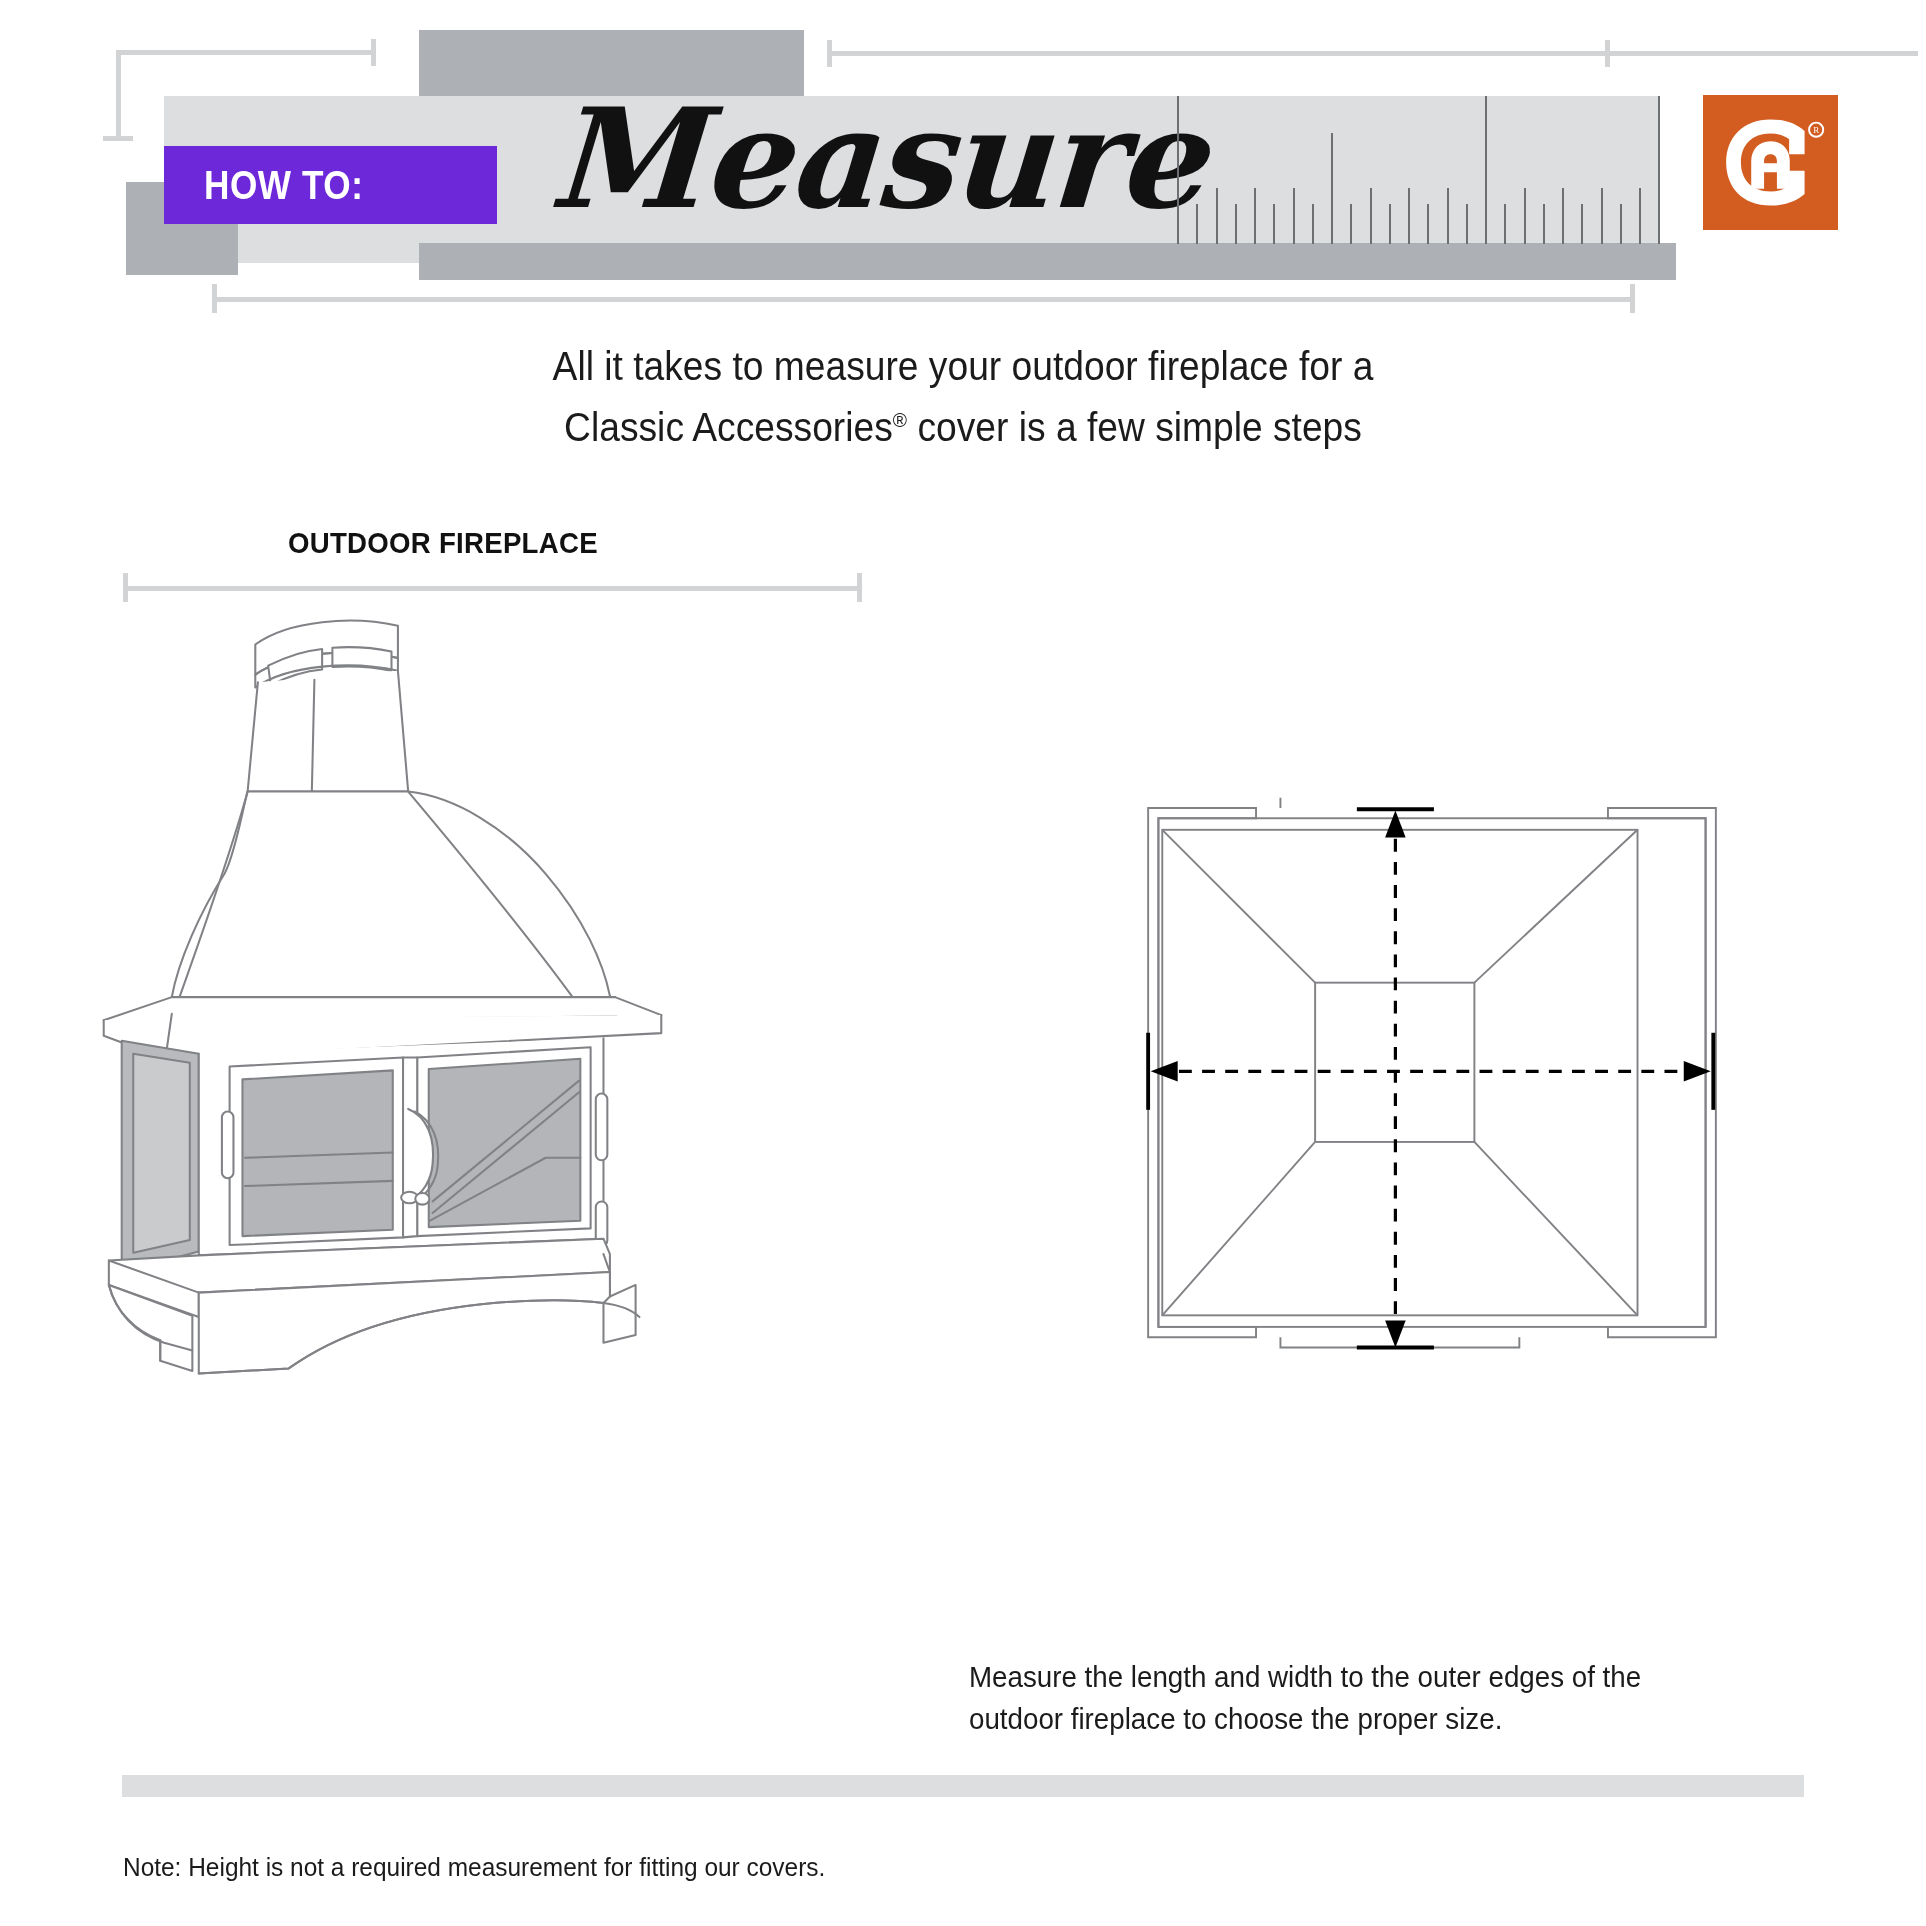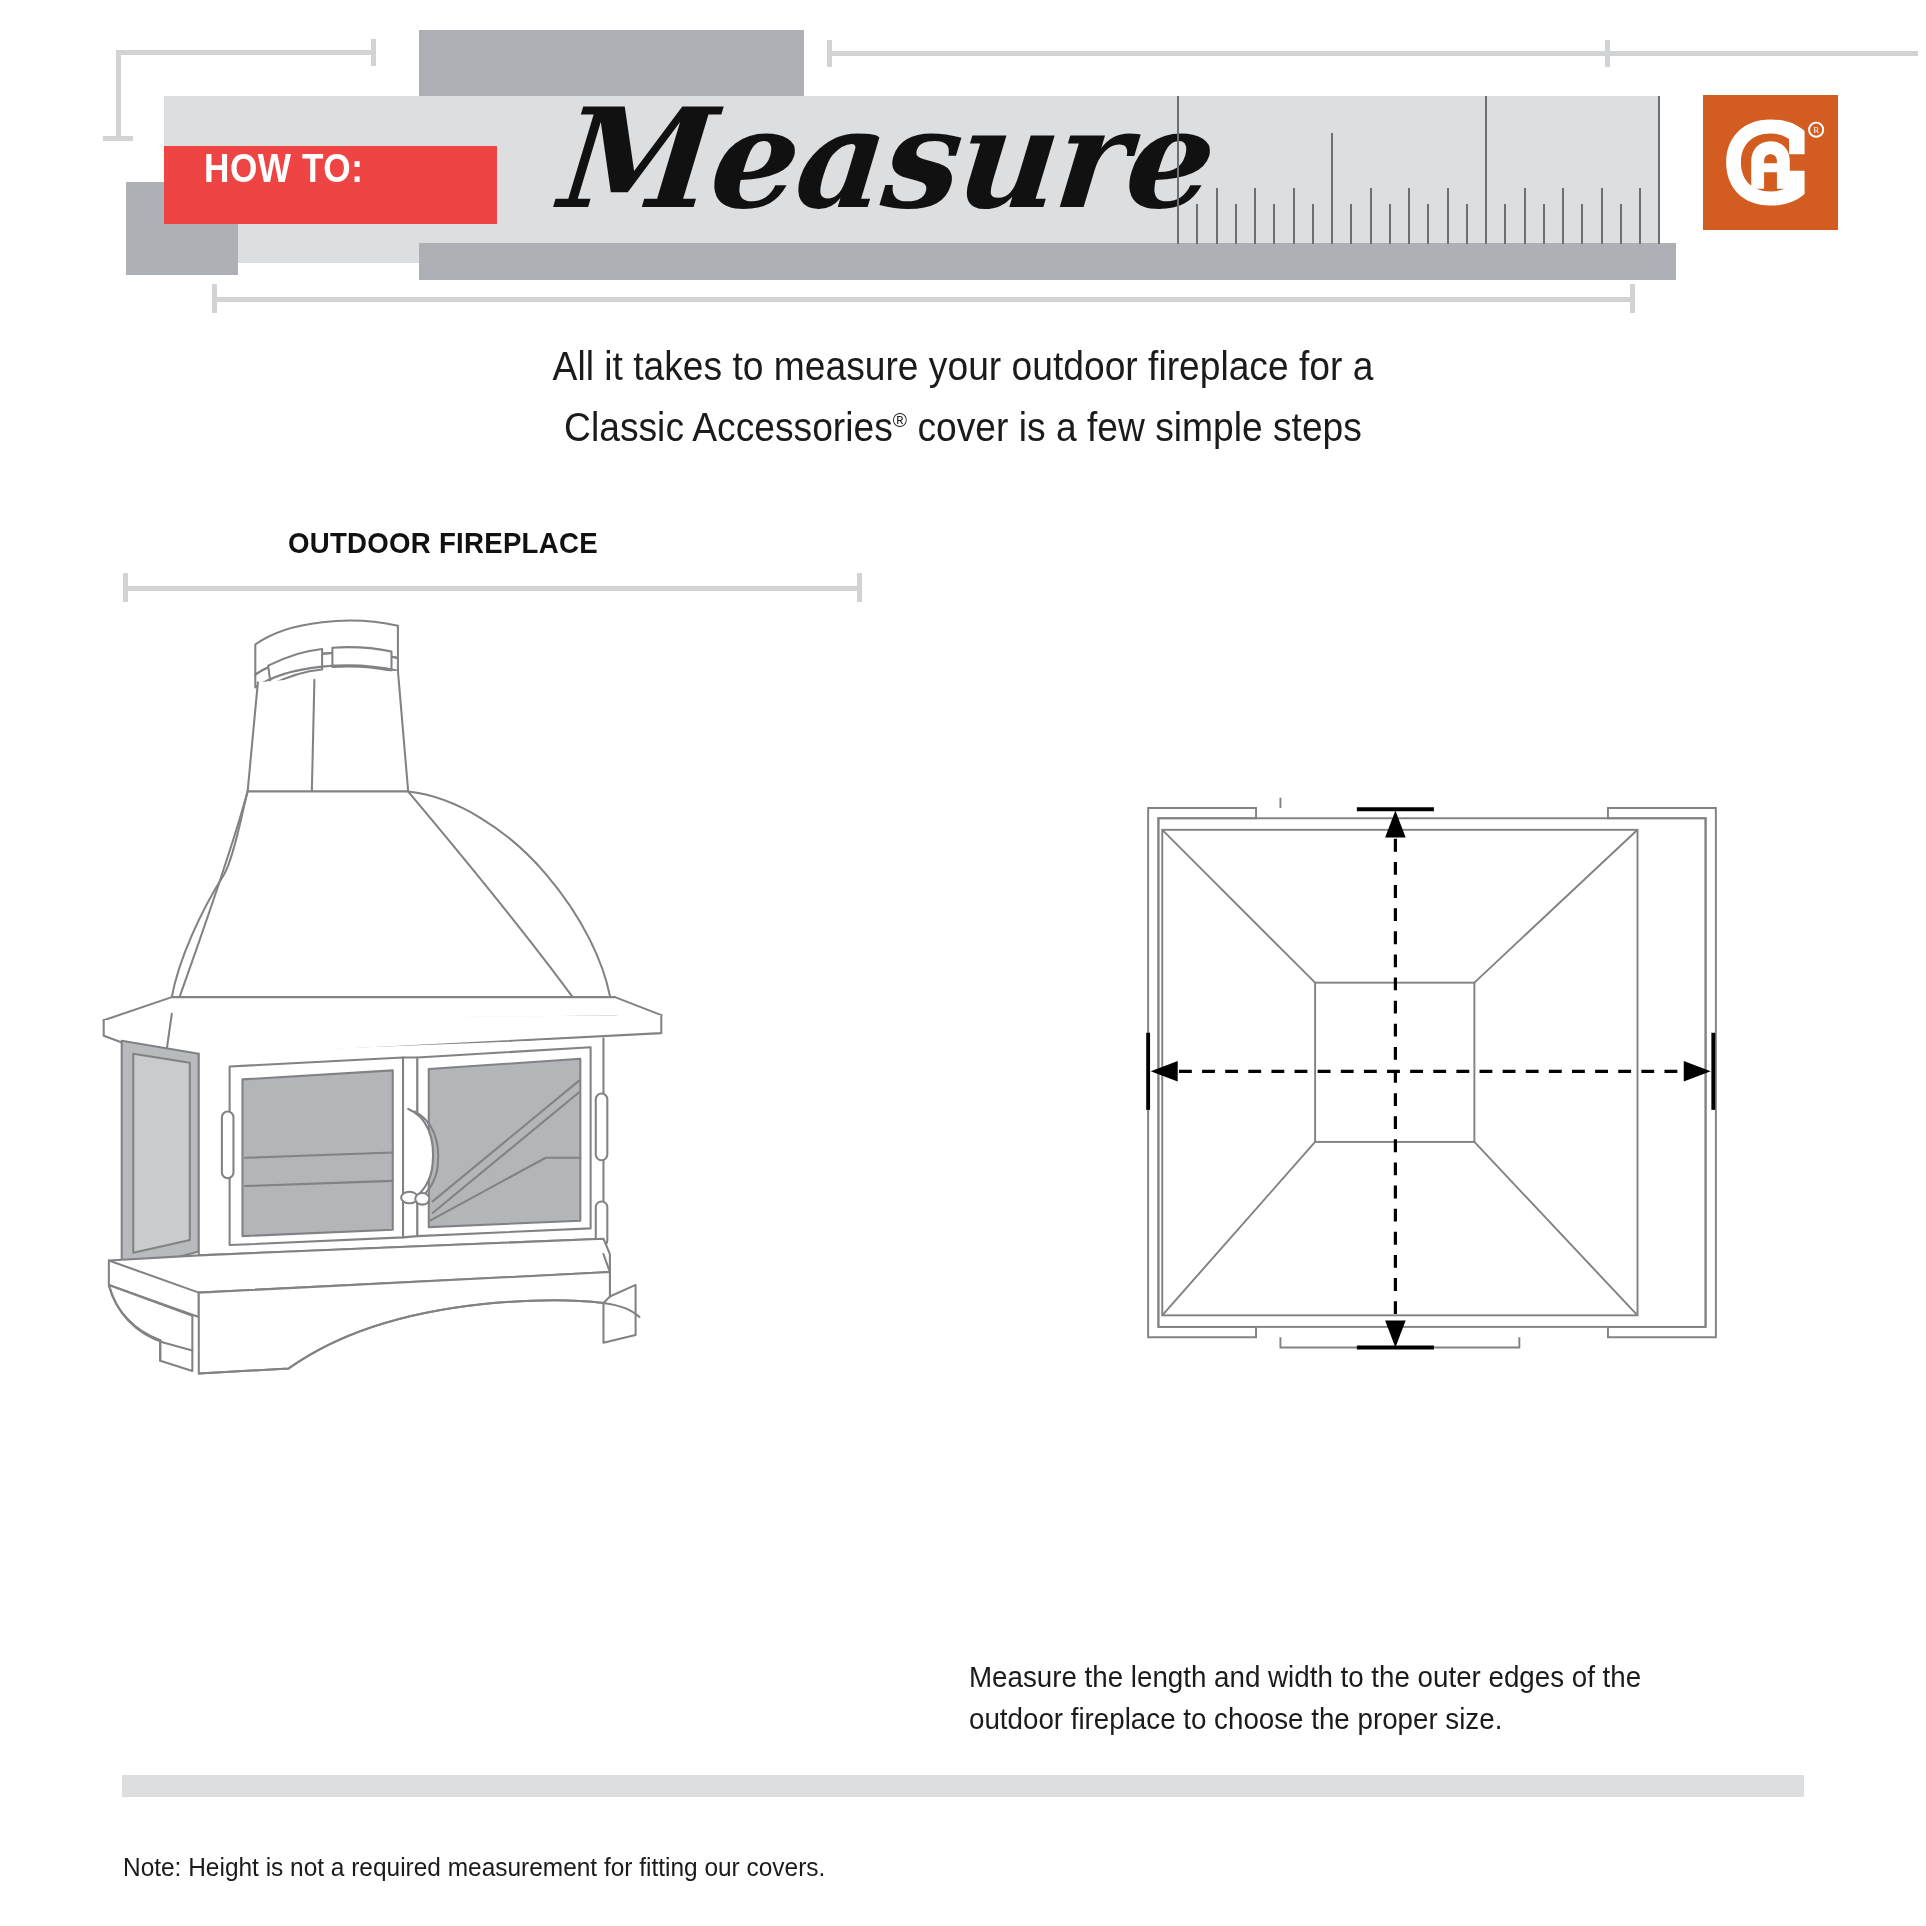--- a/index.html
+++ b/index.html
@@ -17,22 +17,22 @@
   #block-mid-top{     
     left:419px;top:29.5px;width:385px;height:66px;background:#adb0b4;
   }
   #block-mid-bottom{  
     left:419px;top:243px;width:1257px;height:37px;background:#adb0b4;
   }
   #block-mid-left{    
     left:126px;top:182px;width:112px;height:93px;background:#adb0b4;
   }
   #howto-badge{
-    left:164px;top:146px;width:333px;height:78px;background:#ef4444;
-    display:flex;align-items:flex-start;
+    left:164px;top:146px;width:333px;height:78px;background:#6d28d9;
+    display:flex;align-items:center;
   }
   #howto-label{
     color:#ffffff;font-size:40px;font-weight:700;letter-spacing:0.6px;
     margin-left:40px;font-family:"Liberation Sans", sans-serif;
     transform:scaleX(0.88);transform-origin:left center;
   }
   #script-title{
     left:562px;top:77px;width:706px;height:167px;
     font-family:"DejaVu Serif", serif;
     font-style:italic;font-weight:700;font-size:138px;color:#111;

